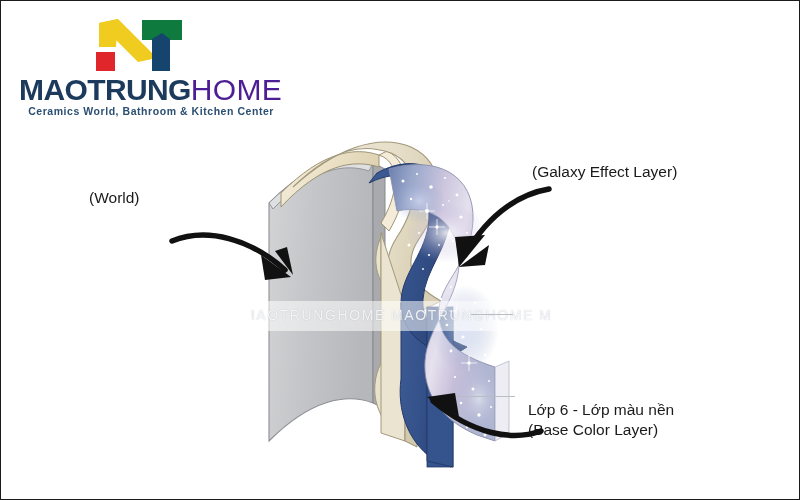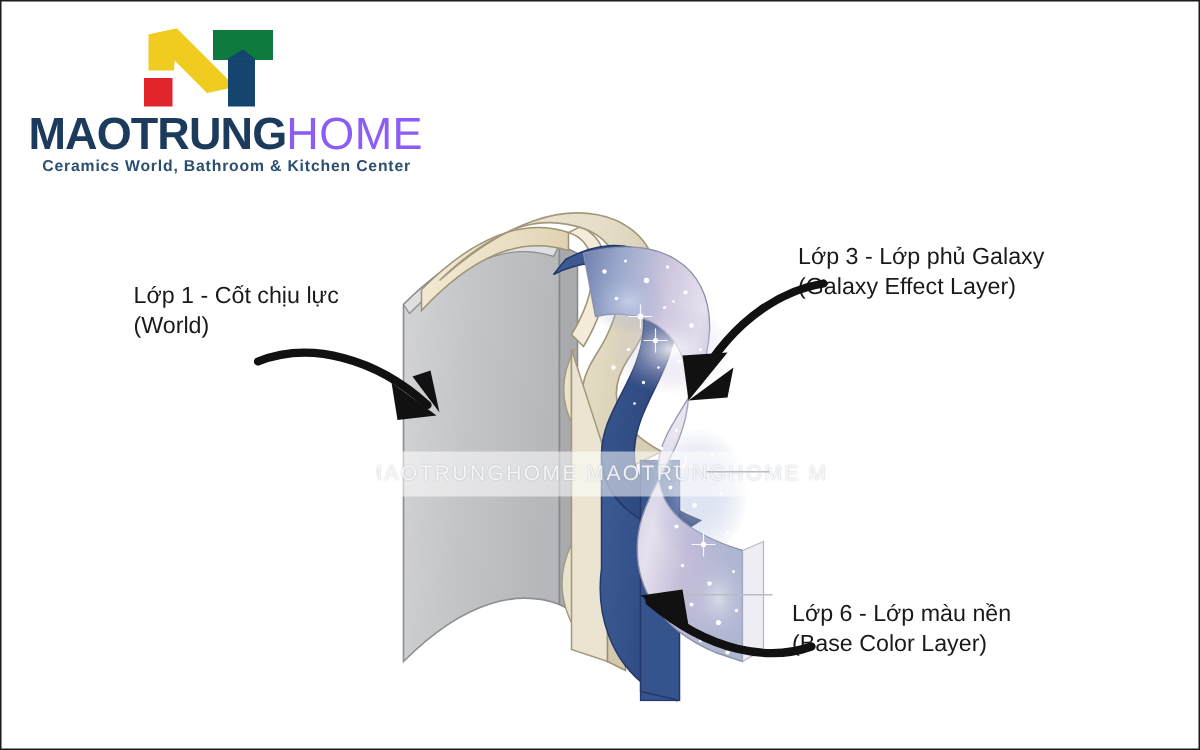--- a/index.html
+++ b/index.html
@@ -48,21 +48,21 @@
     font-weight:bold;
     font-size:30px;
     letter-spacing:-0.6px;
     color:#1b3a5c;
   }
   .wm-light{
     font-family:"Liberation Sans", sans-serif;
     font-weight:400;
     font-size:30px;
     letter-spacing:0.3px;
-    color:#8b5cf6;
+    color:#4c1d95;
   }
   #logo-tagline{
     position:absolute;
     left:0px;
     top:88px;
     width:255px;
     text-align:right;
     white-space:nowrap;
     font-size:10.5px;
     font-weight:600;
@@ -337,26 +337,24 @@
 
   <div id="watermark-band">
     <span class="wm-text" id="wm-1">MAOTRUNGHOME</span>
     <span class="wm-text" id="wm-2">MAOTRUNGHOME</span>
     <span class="wm-text" id="wm-3">MAOTRUNGHOME</span>
   </div>
   <div id="wm-line-a"></div>
   <div id="wm-line-b"></div>
 
   <div class="label" id="label-core">
-    <span class="l1">Lớp 1 - Cốt chịu lực</span>
     <span class="l2">(World)</span>
   </div>
 
   <div class="label" id="label-galaxy">
-    <span class="l1">Lớp 3 - Lớp phủ Galaxy</span>
     <span class="l2">(Galaxy Effect Layer)</span>
   </div>
 
   <div class="label" id="label-base">
     <span class="l1">Lớp 6 - Lớp màu nền</span>
     <span class="l2">(Base Color Layer)</span>
   </div>
 
   <div class="arrow" id="arrow-core">
     <svg width="150" height="66" viewBox="0 0 150 66" xmlns="http://www.w3.org/2000/svg">

